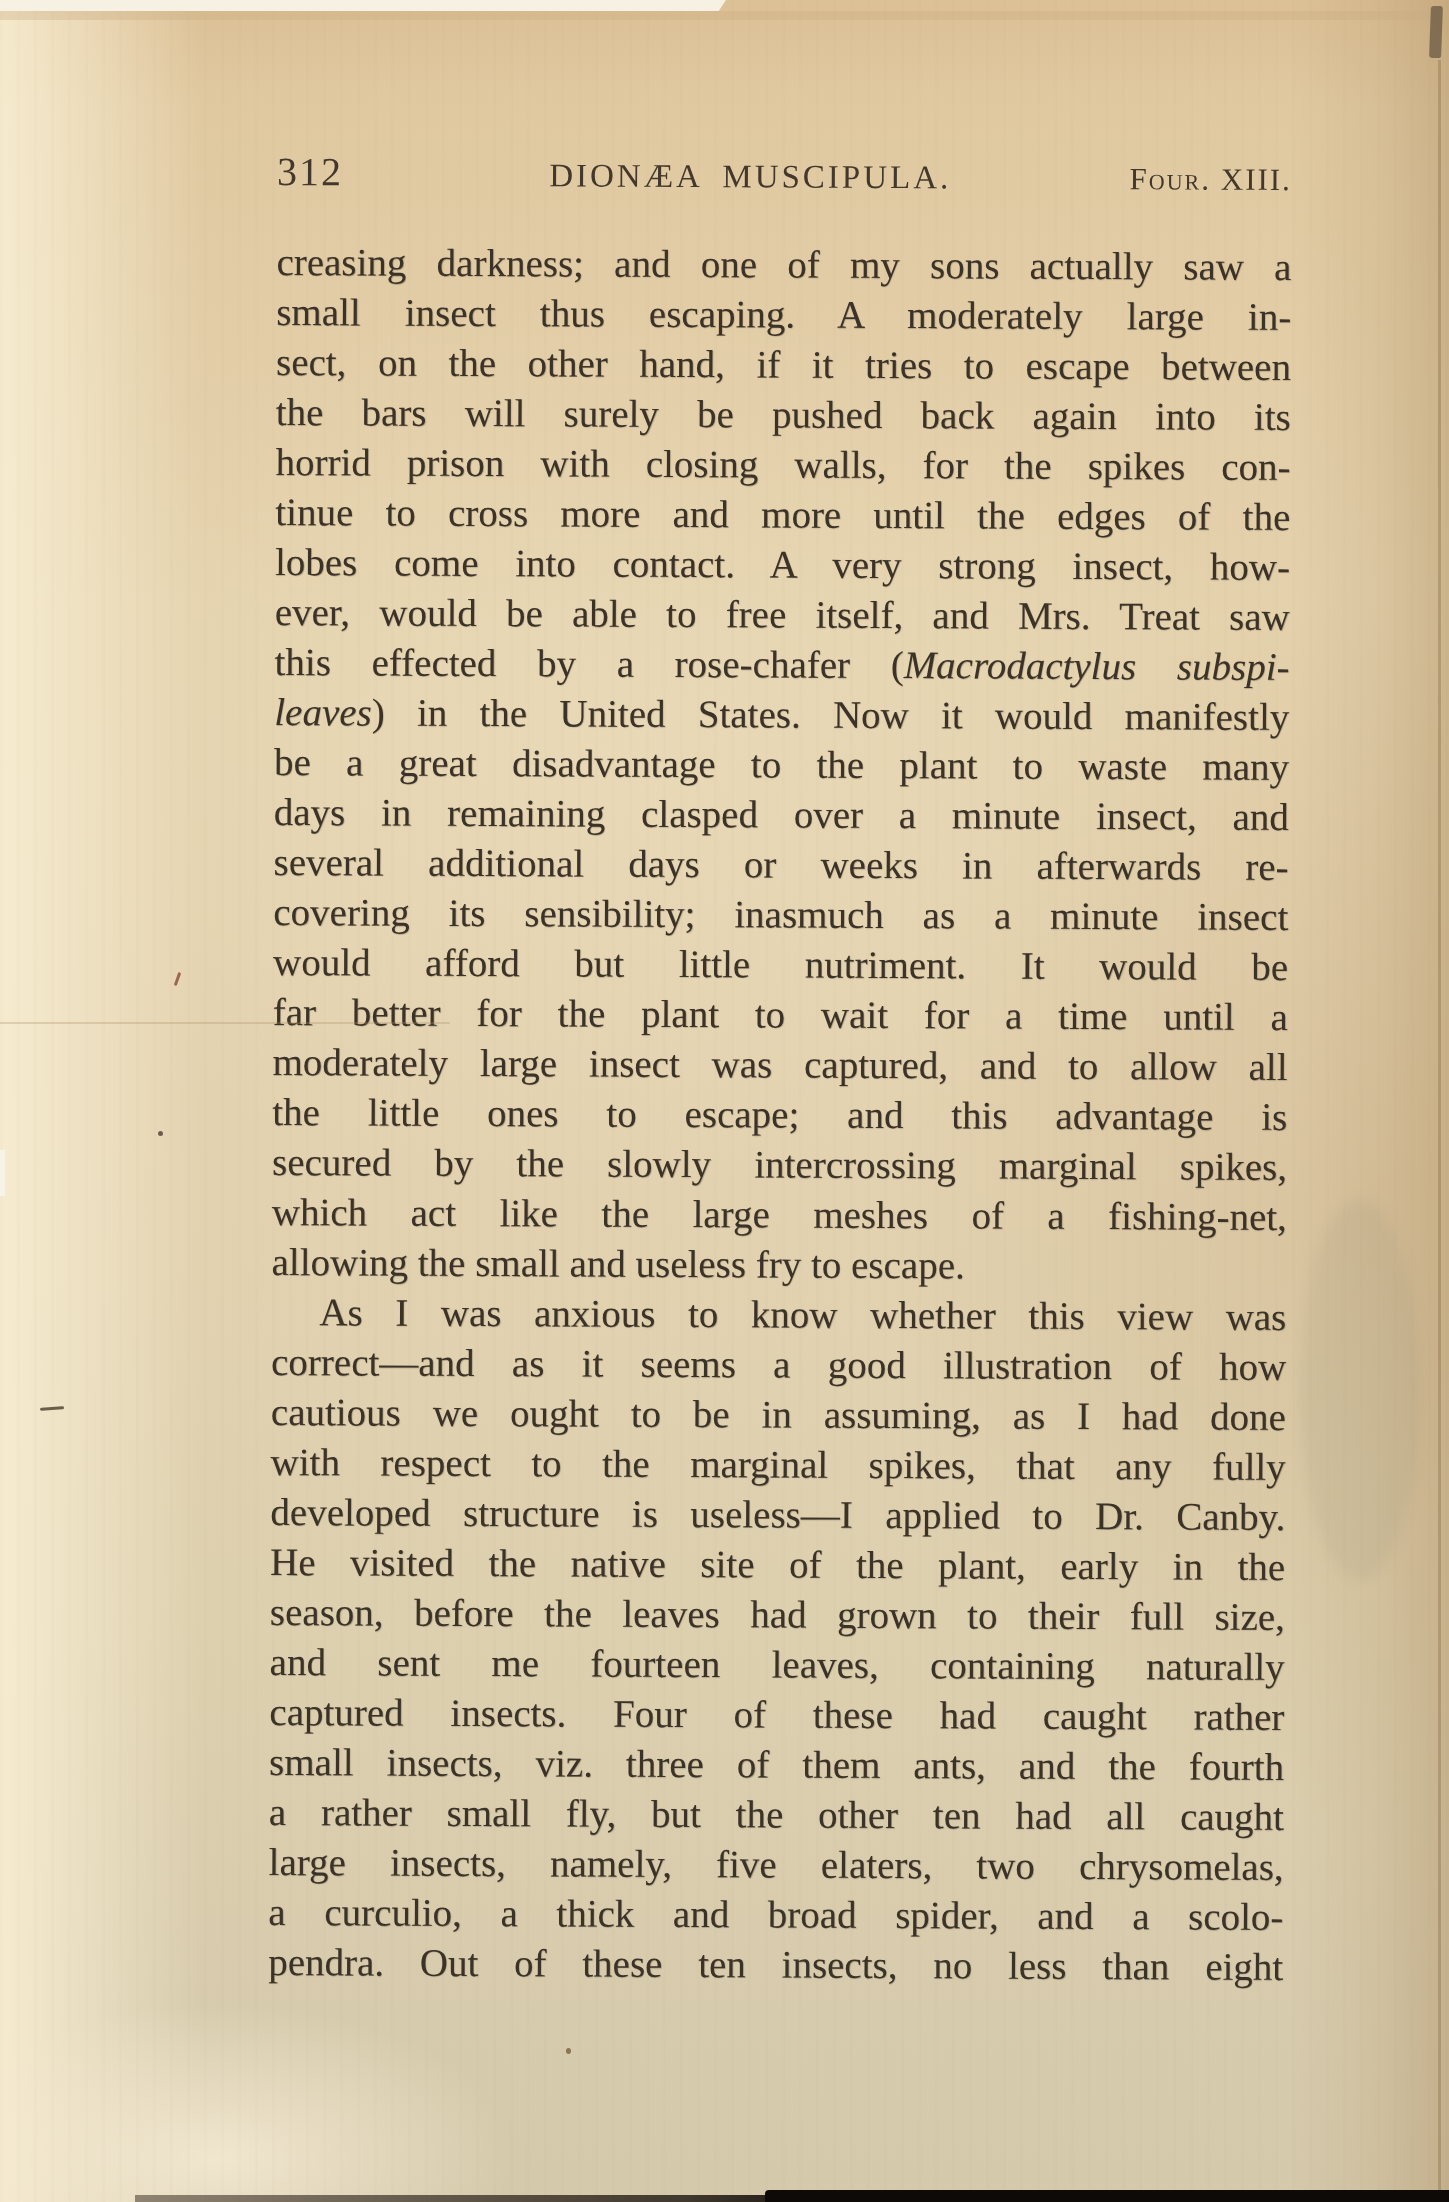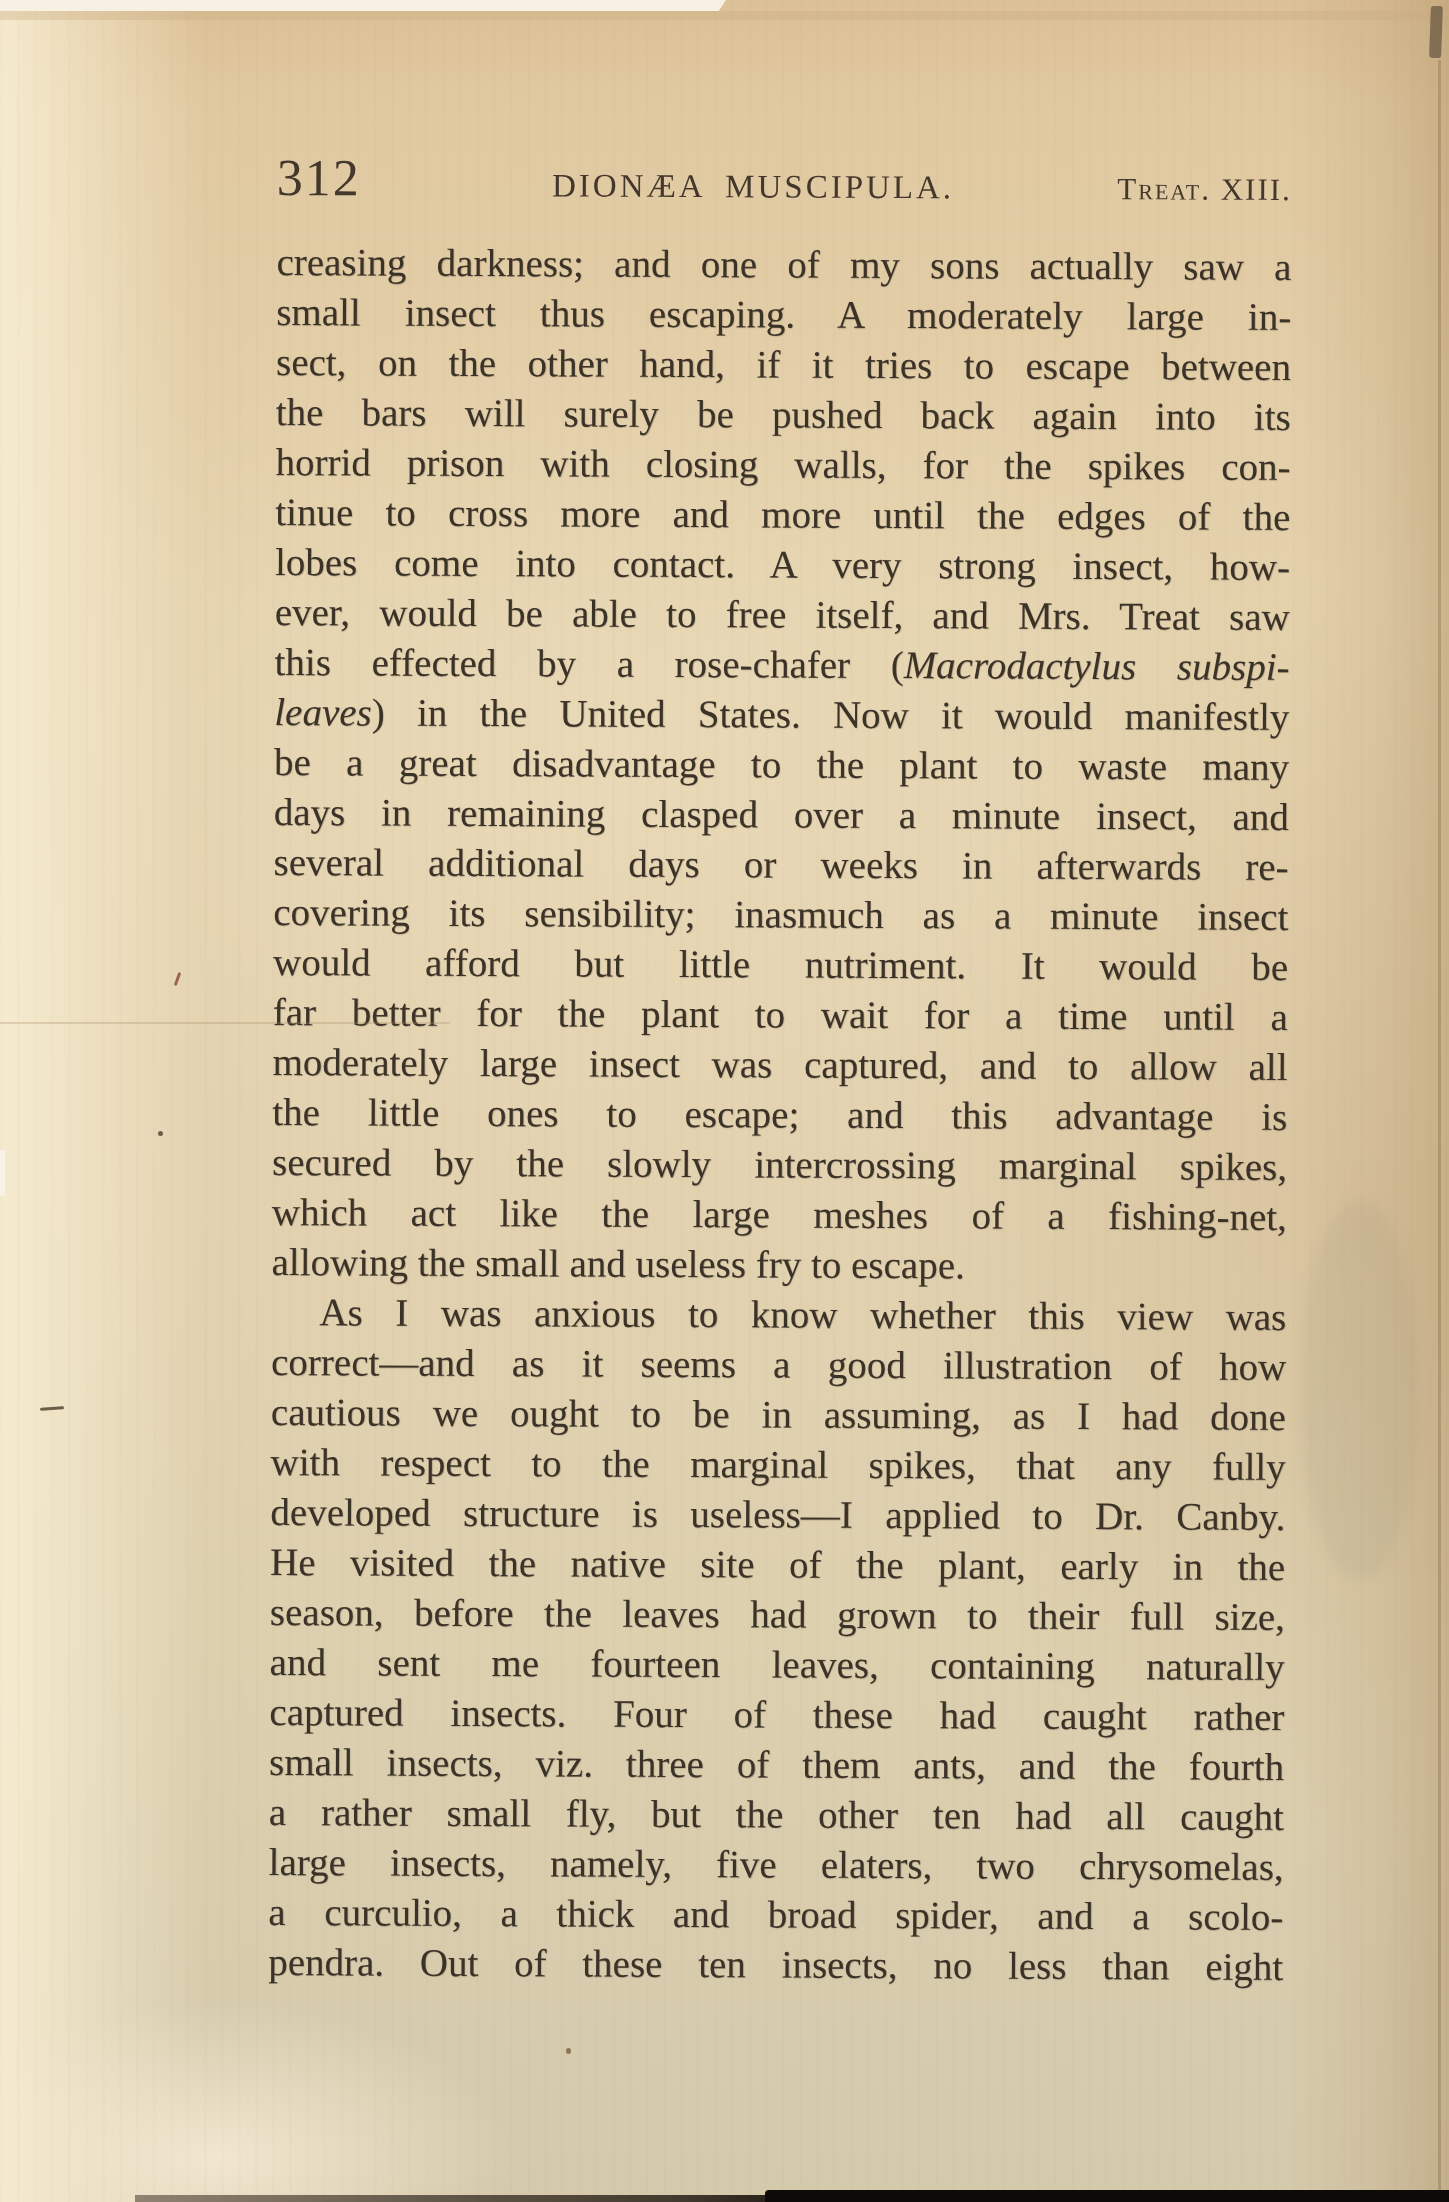--- a/index.html
+++ b/index.html
@@ -18,21 +18,21 @@
   #grain {
     position:absolute; inset:0; pointer-events:none;
     background:repeating-linear-gradient(90deg, rgba(150,120,80,0.05) 0 3px, rgba(0,0,0,0) 3px 17px);
     opacity:.5;
   }
   
   #content { position:absolute; inset:0; transform:rotate(0.28deg); transform-origin:270px 160px; }
 
   #header { position:absolute; left:277px; top:148px; width:1015px; height:46px;
             color:#43382b; display:flex; align-items:baseline; }
-  #folio   { font-size:52px; letter-spacing:2px; }
+  #folio   { font-size:40px; letter-spacing:2px; }
   #rtitle  { flex:1; text-align:center; font-size:33px; letter-spacing:3px; word-spacing:10px; padding-left:28px; }
   #chapter { font-size:31px; font-variant-caps:small-caps; letter-spacing:2px; }
 
   #body { position:absolute; left:277px; top:237px; width:1015px; color:#3b3228;
           font-size:39px; line-height:50px;
           text-shadow:0.6px 0.6px 0.9px rgba(59,48,35,0.35); }
   .tline { text-align:justify; text-align-last:justify; }
   .tline.endline { text-align-last:left; }
   .tline.indent { text-indent:48px; }
   .tline em { font-style:italic; }
@@ -63,21 +63,21 @@
 </head>
 <body>
 
 <div id="page">
   <div id="grain" class="art"></div>
 
   <div id="content">
     <div id="header">
       <span id="folio">312</span>
       <span id="rtitle">DIONÆA MUSCIPULA.</span>
-      <span id="chapter">Treat. XIII.</span>
+      <span id="chapter">Four. XIII.</span>
     </div>
     <div id="body">
         <div class="tline"><span>creasing darkness; and one of my sons actually saw a</span></div>
         <div class="tline"><span>small insect thus escaping.  A moderately large in-</span></div>
         <div class="tline"><span>sect, on the other hand, if it tries to escape between</span></div>
         <div class="tline"><span>the bars will surely be pushed back again into its</span></div>
         <div class="tline"><span>horrid prison with closing walls, for the spikes con-</span></div>
         <div class="tline"><span>tinue to cross more and more until the edges of the</span></div>
         <div class="tline"><span>lobes come into contact.  A very strong insect, how-</span></div>
         <div class="tline"><span>ever, would be able to free itself, and Mrs. Treat saw</span></div>

